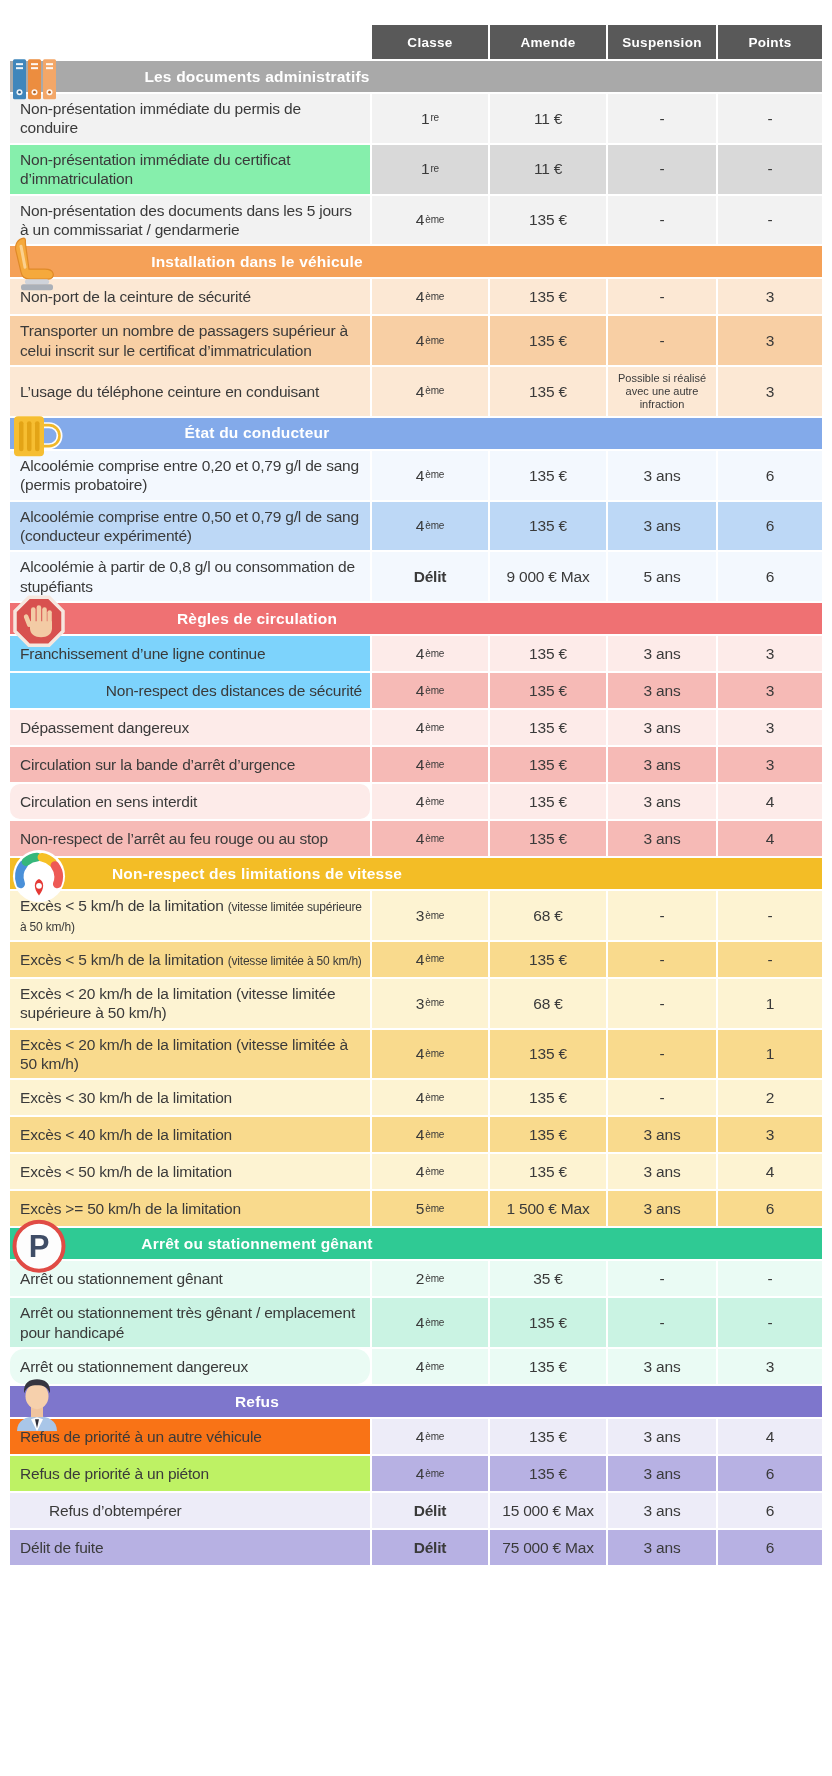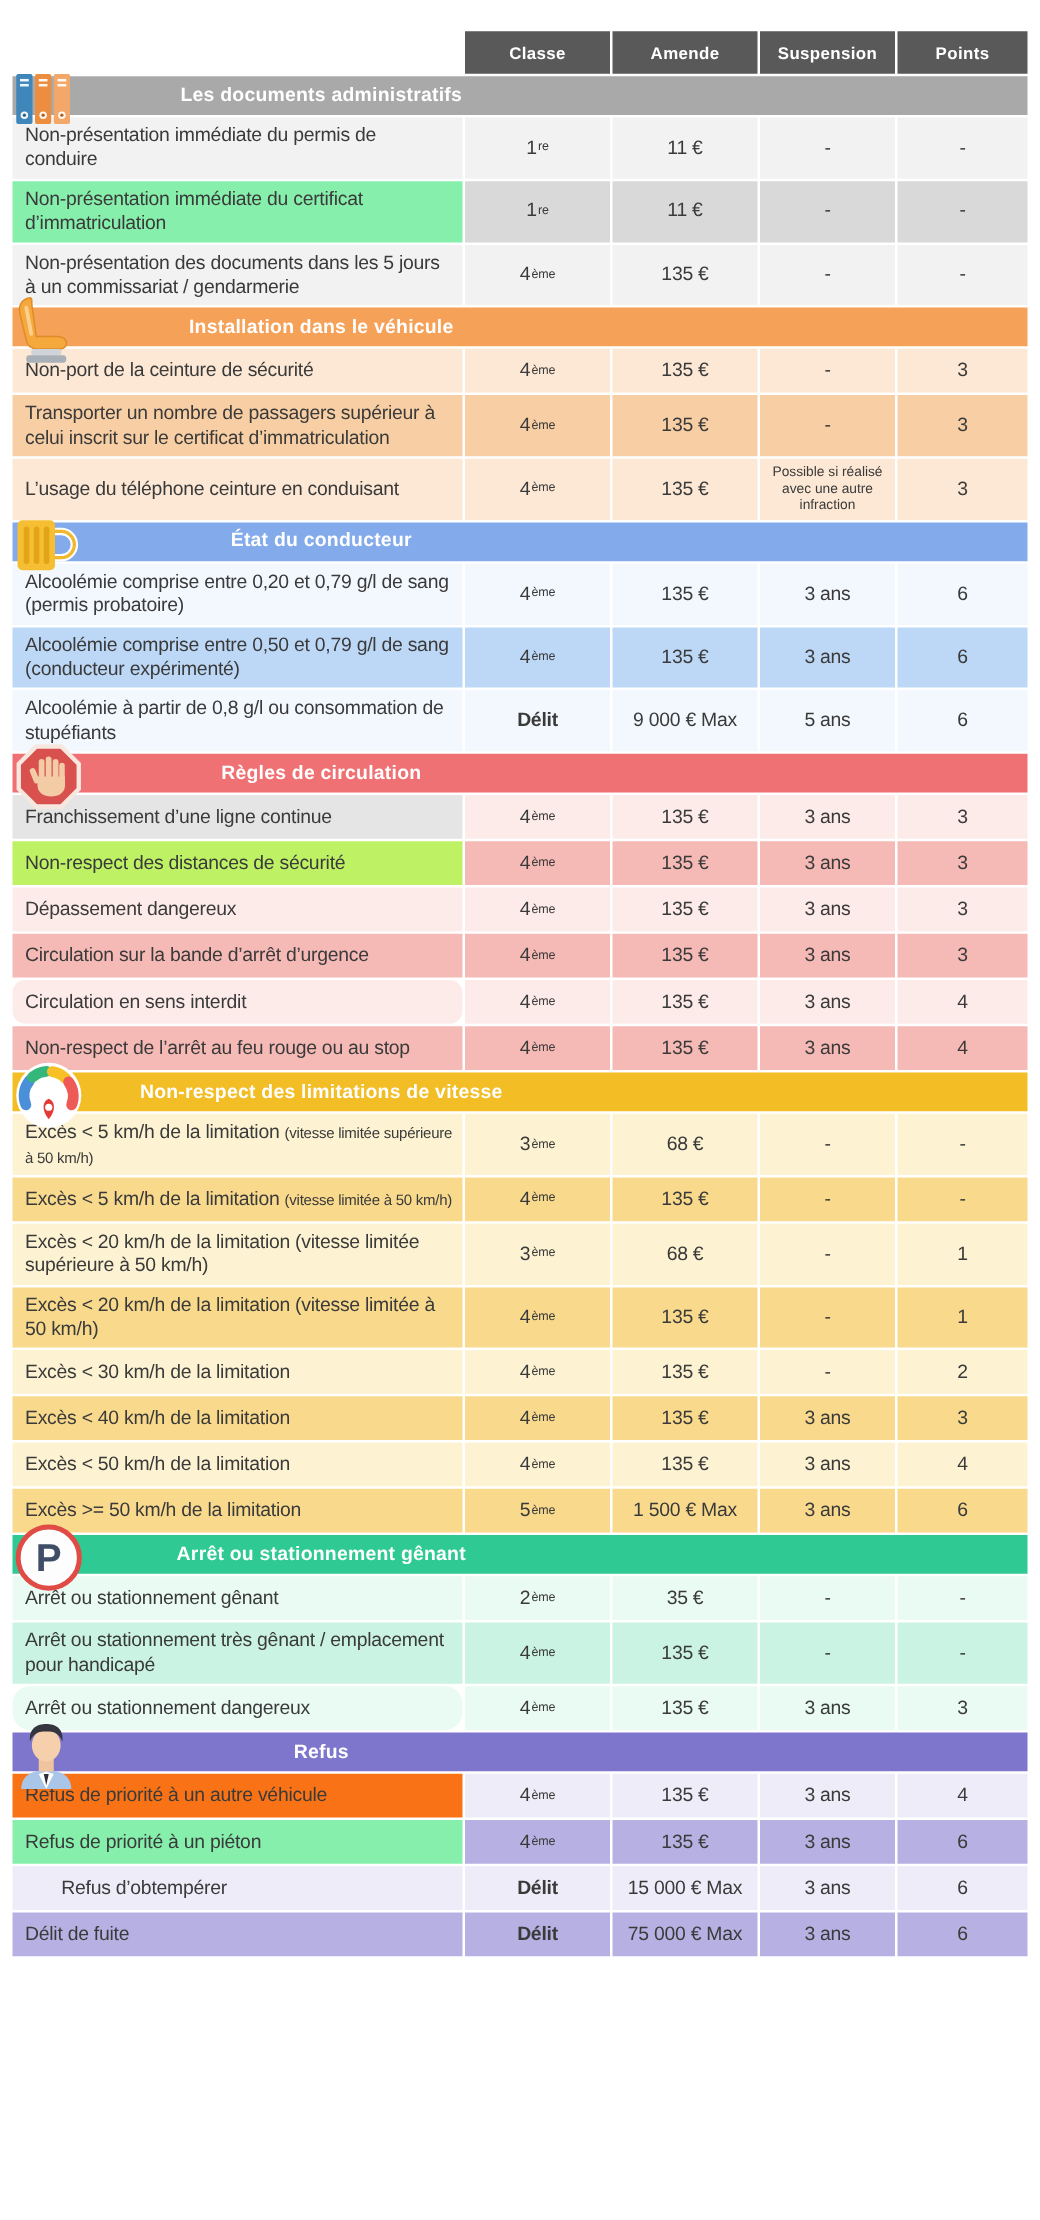--- a/index.html
+++ b/index.html
@@ -234,33 +234,33 @@
             <rect x="30.2" y="13" width="4.6" height="18" rx="2.3"></rect>
             <rect x="35.4" y="16" width="4.4" height="15" rx="2.2"></rect>
             <rect x="13.2" y="20" width="4.6" height="13" rx="2.3" transform="rotate(-22 15.5 26)"></rect>
             <path d="M18 27 h22 v7 c0 6 -5 9 -11 9 s-11 -3 -11 -9 z"></path>
           </g>
         </svg>
       </span>
       <span class="section-title">Règles de circulation</span>
     </div>
     <div class="grid-row">
-      <div class="cell desc" style="background: #e5e5e5;">
+      <div class="cell desc" style="background: #7dd3fc;">
         <span><span>Franchissement d’une ligne continue</span></span>
       </div>
       <div class="cell val" style="background: rgb(253, 235, 233);">
         <span>4</span>
         <sup>ème</sup>
       </div>
       <div class="cell val" style="background: rgb(253, 235, 233);">135 €</div>
       <div class="cell val" style="background: rgb(253, 235, 233);">3 ans</div>
       <div class="cell val" style="background: rgb(253, 235, 233);">3</div>
     </div>
     <div class="grid-row">
-      <div class="cell desc" style="background: #bef264;">
+      <div class="cell desc" style="background: #7dd3fc; justify-content: flex-end;">
         <span><span>Non-respect des distances de sécurité</span></span>
       </div>
       <div class="cell val" style="background: rgb(246, 186, 182);">
         <span>4</span>
         <sup>ème</sup>
       </div>
       <div class="cell val" style="background: rgb(246, 186, 182);">135 €</div>
       <div class="cell val" style="background: rgb(246, 186, 182);">3 ans</div>
       <div class="cell val" style="background: rgb(246, 186, 182);">3</div>
     </div>
@@ -488,21 +488,21 @@
       </div>
       <div class="cell val" style="background: rgb(237, 236, 248);">
         <span>4</span>
         <sup>ème</sup>
       </div>
       <div class="cell val" style="background: rgb(237, 236, 248);">135 €</div>
       <div class="cell val" style="background: rgb(237, 236, 248);">3 ans</div>
       <div class="cell val" style="background: rgb(237, 236, 248);">4</div>
     </div>
     <div class="grid-row">
-      <div class="cell desc" style="background: #86efac;">
+      <div class="cell desc" style="background: #bef264;">
         <span><span>Refus de priorité à un piéton</span></span>
       </div>
       <div class="cell val" style="background: rgb(183, 177, 227);">
         <span>4</span>
         <sup>ème</sup>
       </div>
       <div class="cell val" style="background: rgb(183, 177, 227);">135 €</div>
       <div class="cell val" style="background: rgb(183, 177, 227);">3 ans</div>
       <div class="cell val" style="background: rgb(183, 177, 227);">6</div>
     </div>

